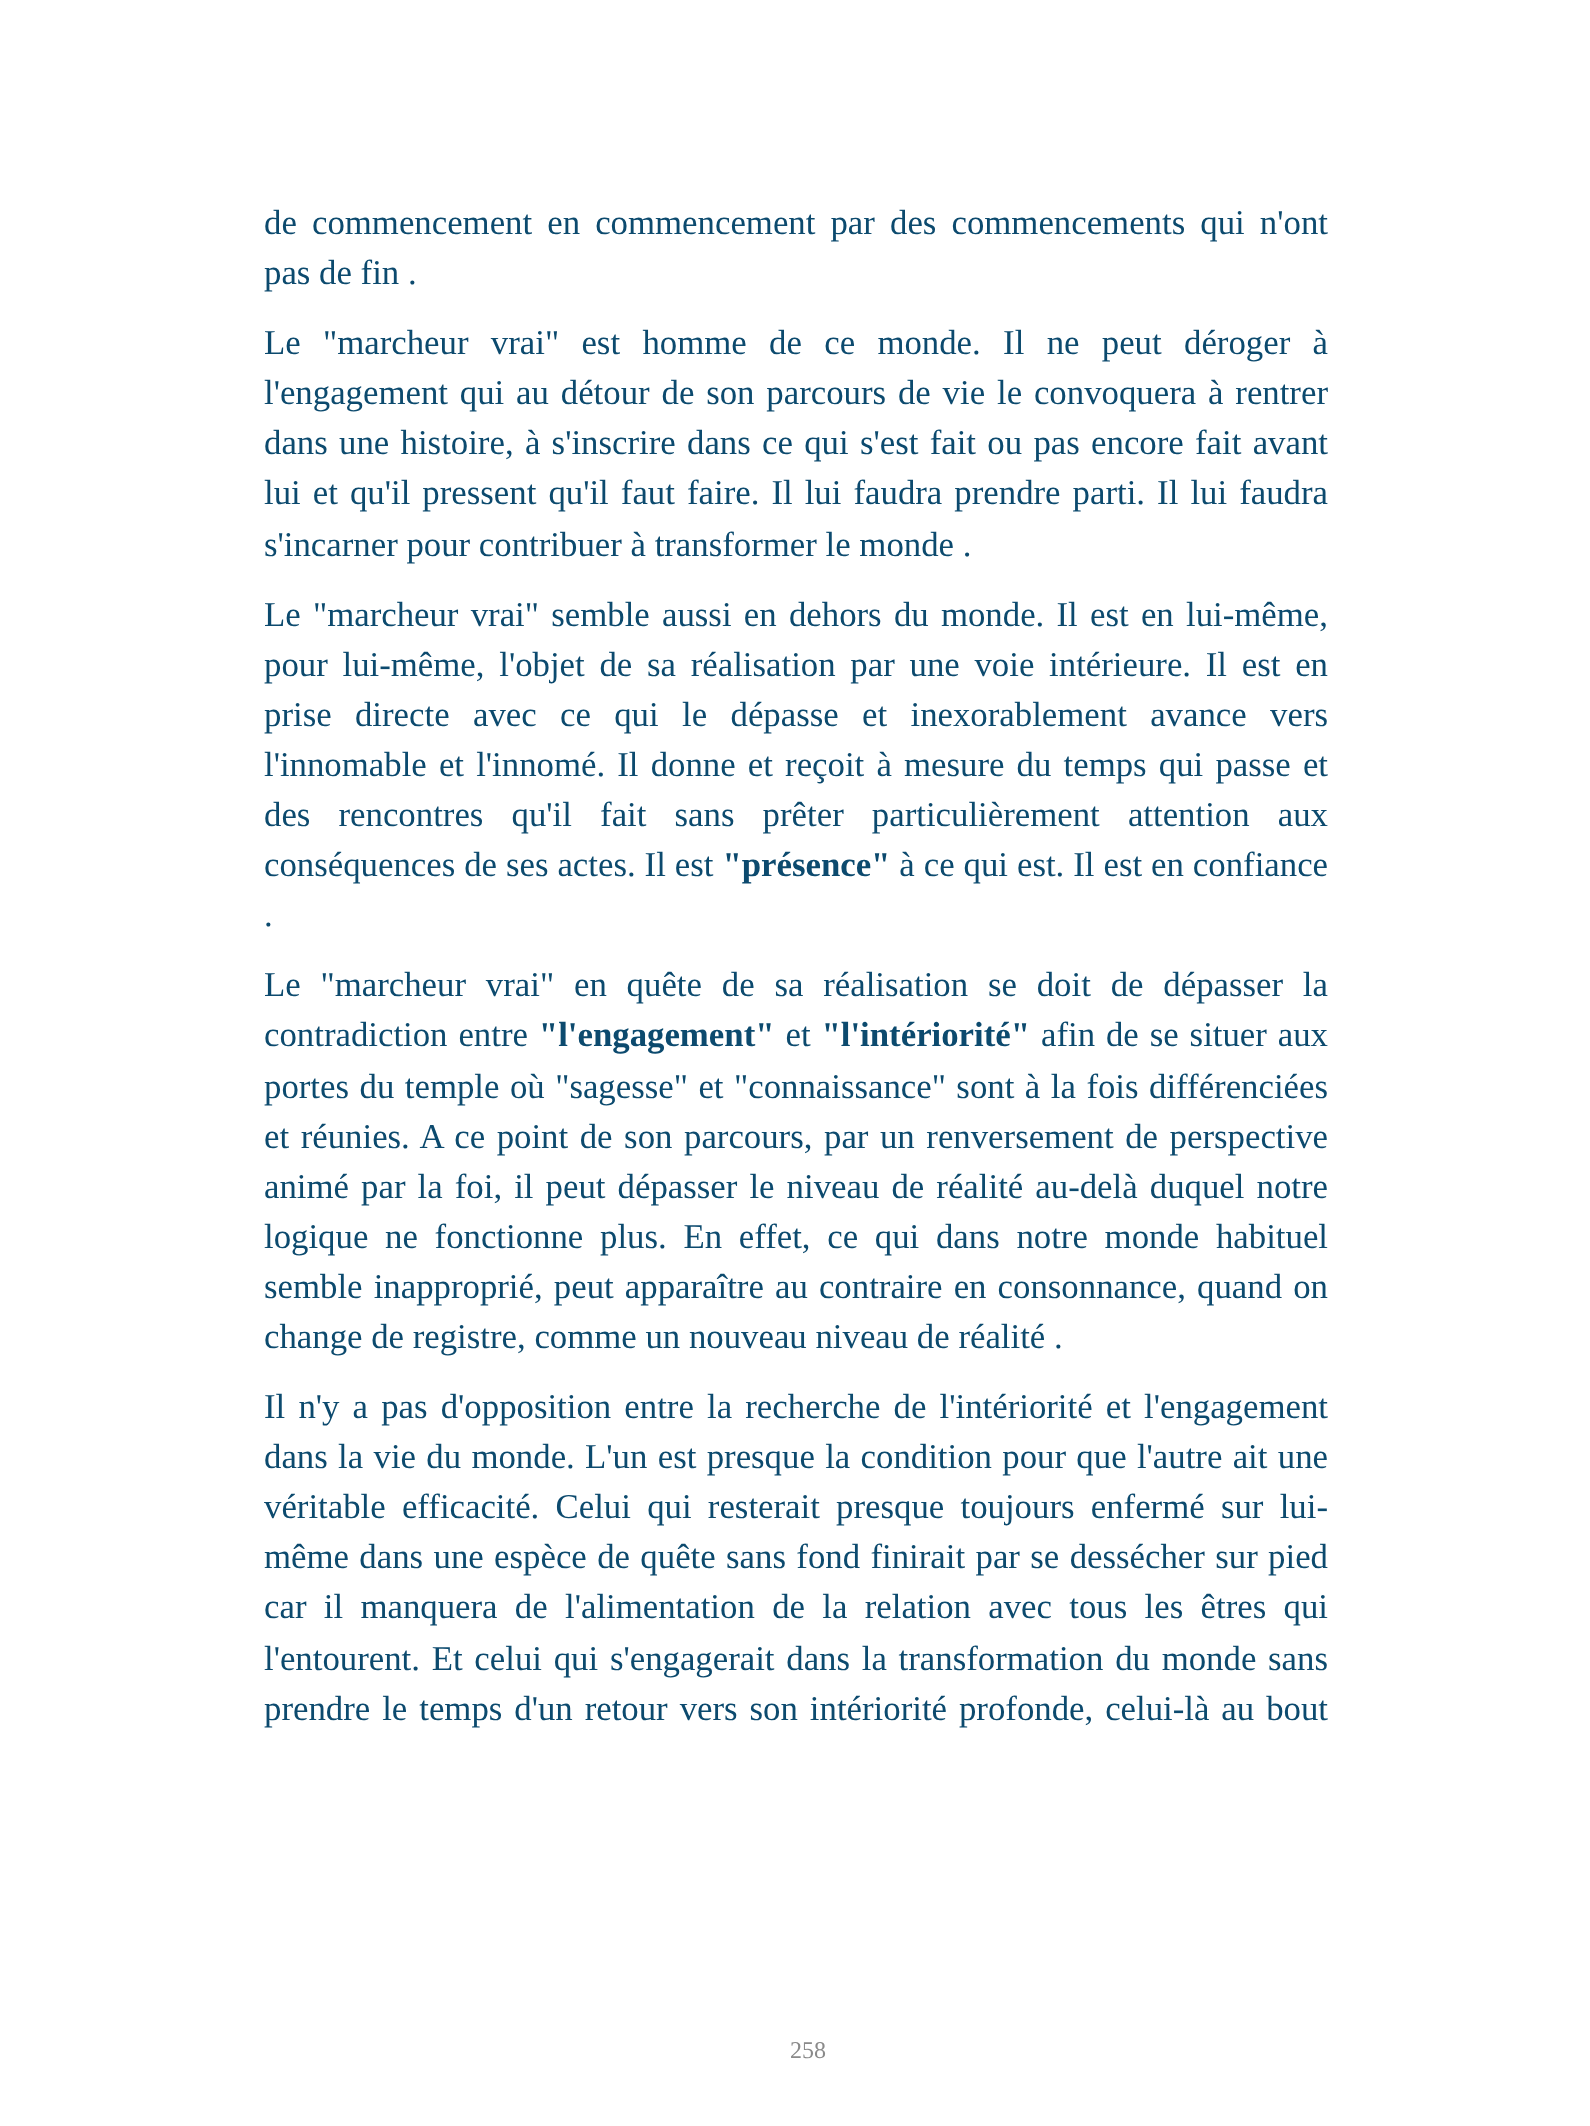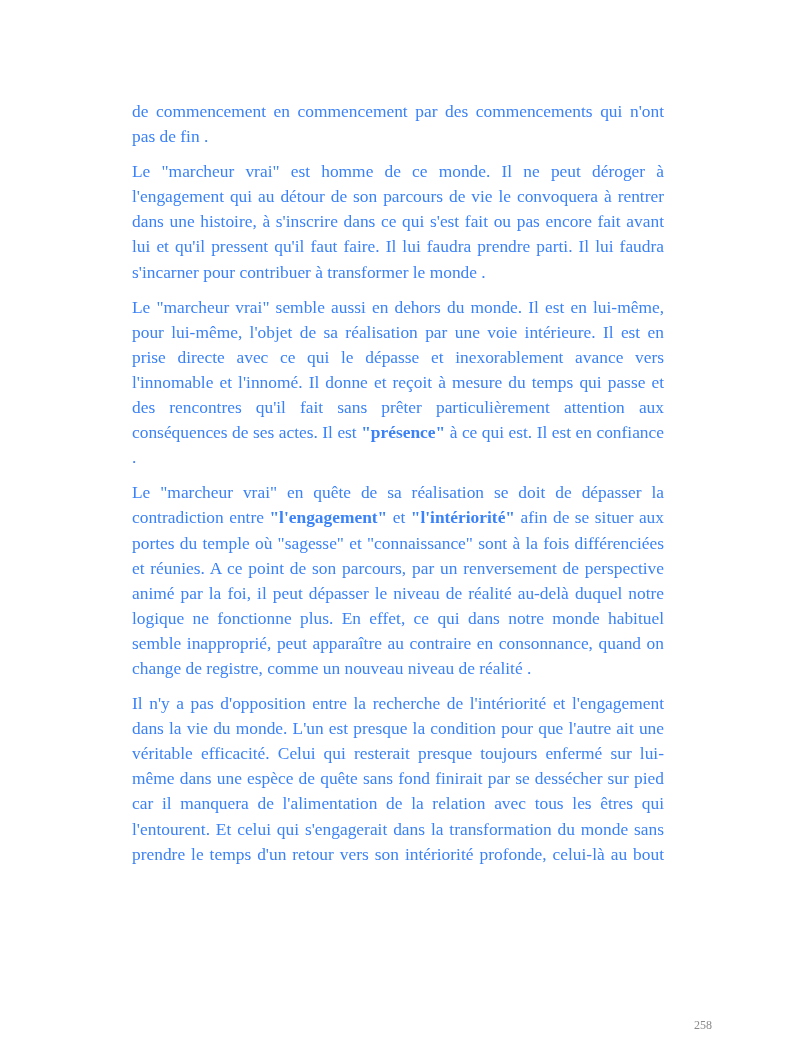--- a/index.html
+++ b/index.html
@@ -5,37 +5,38 @@
   html, body { margin: 0; padding: 0; background: #ffffff; }
   body { width: 795px; height: 1063px; position: relative; overflow: hidden; }
   .page {
     position: absolute;
     left: 132px;
     top: 99px;
     width: 532px;
     font-family: "Liberation Serif", "DejaVu Serif", serif;
     font-size: 17.4px;
     line-height: 25.1px;
-    color: #3b82f6;
+    color: #0c4a6e;
   }
   .para {
     margin: 0 0 10px 0;
     text-align: justify;
     text-align-last: left;
   }
   .para b { font-weight: bold; }
   .page-number {
     position: absolute;
     left: 0;
     width: 712px;
     top: 1018px;
-    text-align: right;
+    text-align: center;
     font-family: "Liberation Serif", "DejaVu Serif", serif;
     font-size: 12px;
     color: #8a8a8a;
+    padding-left: 48px;
   }
 </style>
 </head>
 <body>
 
 <div class="page">
   <p class="para">
     <span>de commencement en commencement par des commencements qui n'ont pas de fin  .</span>
   </p>
   <p class="para">

